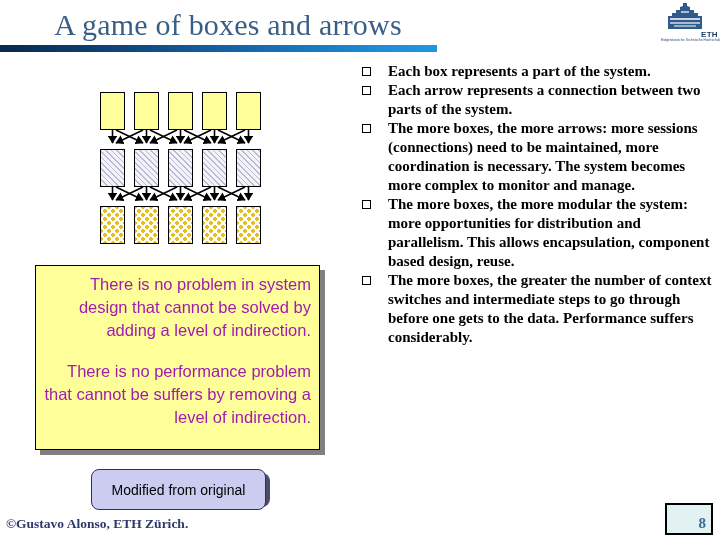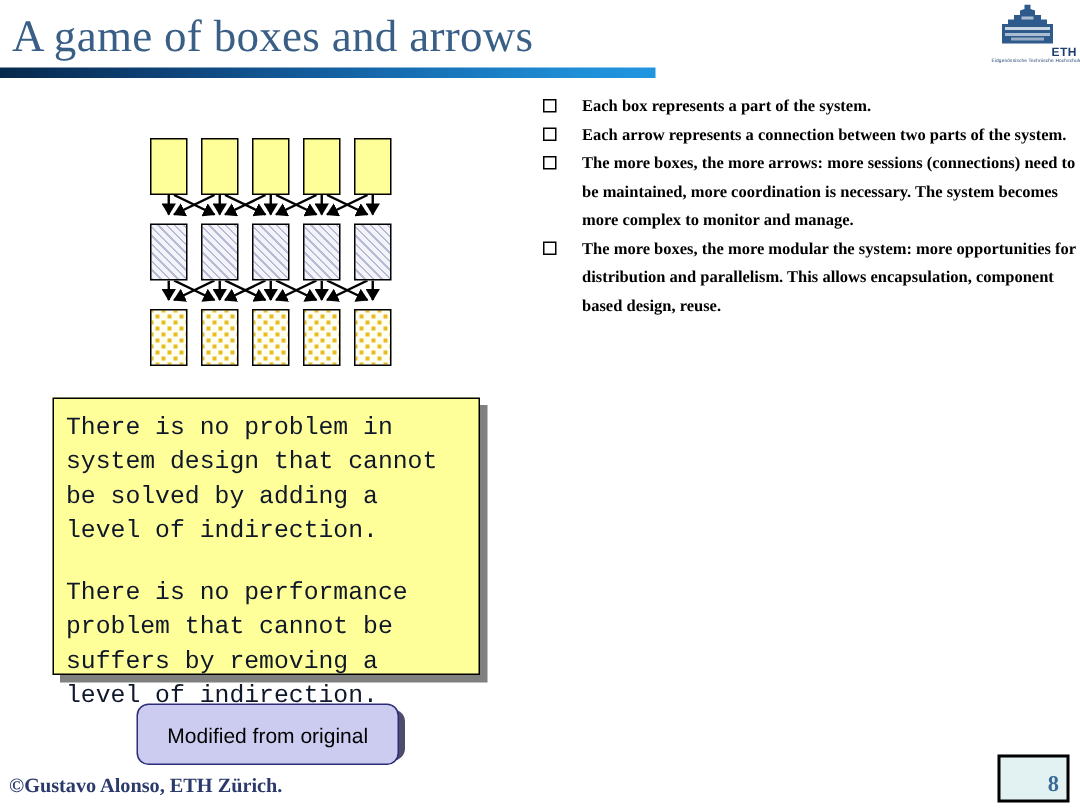--- a/index.html
+++ b/index.html
@@ -21,20 +21,21 @@
     position: absolute;
     left: 8px;
     top: 8px;
     width: 440px;
     font-family: "Liberation Serif", "DejaVu Serif", serif;
     font-size: 30px;
     font-weight: 400;
     color: #3a5f86;
     letter-spacing: 0.2px;
     white-space: nowrap;
+    text-align: center;
   }
   #title-rule {
     position: absolute;
     left: 0px;
     top: 45px;
     width: 437px;
     height: 7px;
     background: linear-gradient(to right, #07294d 0%, #0d3f72 22%, #1565a8 55%, #1e8ed6 88%, #2196e0 100%);
   }
 
@@ -129,25 +130,25 @@
     top: 265px;
     width: 285px;
     height: 185px;
     background: #ffff99;
     border: 1.5px solid #000000;
     box-sizing: border-box;
     padding: 7px 8px 0 8px;
   }
   #quote-box p {
     margin: 0;
-    text-align: left;
-    font-family: Liberation Mono, monospace;
+    text-align: right;
+    font-family: Liberation Sans, sans-serif;
     font-size: 16.5px;
     line-height: 23px;
-    color: #0f172a;
+    color: #a21caf;
   }
   #quote-para-2 { margin-top: 18px !important; }
 
   
   #modified-shadow {
     position: absolute;
     left: 95px;
     top: 473px;
     width: 175px;
     height: 34px;
@@ -232,21 +233,21 @@
     border: 1.3px solid #000000;
     box-sizing: border-box;
     vertical-align: middle;
     position: relative;
     top: -1px;
   }
   .bullet-text {
     flex: 1 1 auto;
     font-family: "Liberation Serif", "DejaVu Serif", serif;
     font-weight: bold;
-    font-size: 11px;
+    font-size: 15px;
     line-height: 19px;
     color: #000000;
     text-align: left;
   }
 </style>
 </head>
 <body>
 
 <div id="slide">
 
@@ -361,15 +362,19 @@
       <div class="bullet-text">Each arrow represents a connection between two parts of the system.</div>
     </div>
     <div class="bullet-row">
       <div class="bullet-marker"><span class="sq"></span></div>
       <div class="bullet-text">The more boxes, the more arrows: more sessions (connections) need to be maintained, more coordination is necessary. The system becomes more complex to monitor and manage.</div>
     </div>
     <div class="bullet-row">
       <div class="bullet-marker"><span class="sq"></span></div>
       <div class="bullet-text">The more boxes, the more modular the system: more opportunities for distribution and parallelism. This allows encapsulation, component based design, reuse.</div>
     </div>
+    <div class="bullet-row">
+      <div class="bullet-marker"><span class="sq"></span></div>
+      <div class="bullet-text">The more boxes, the greater the number of context switches and intermediate steps to go through before one gets to the data. Performance suffers considerably.</div>
+    </div>
   </div>
 
 </div>
 
 </body></html>

